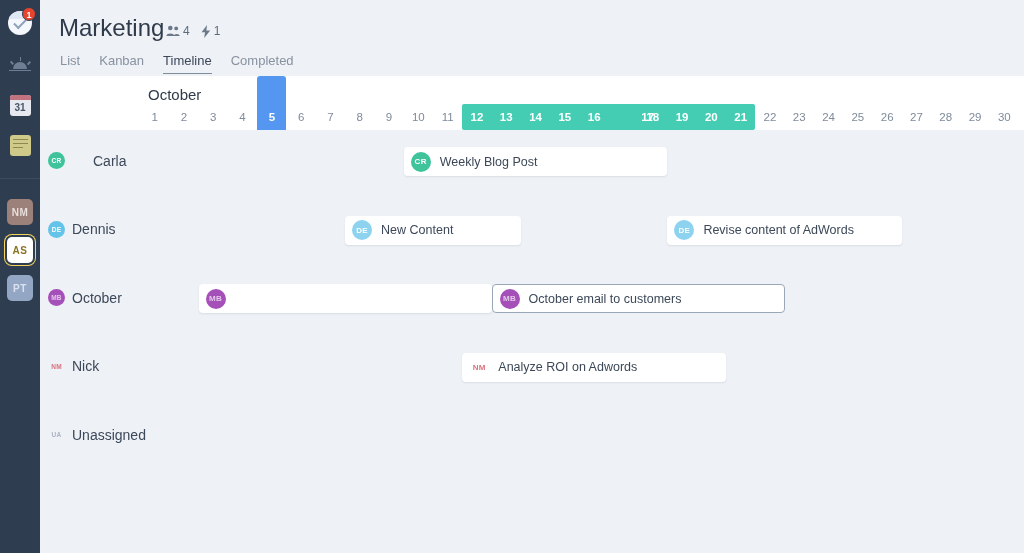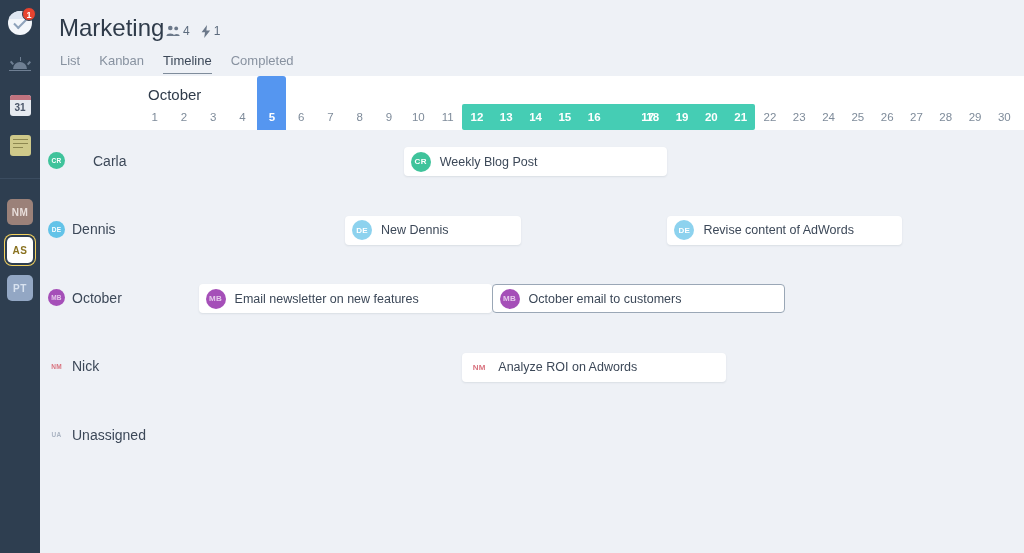--- a/index.html
+++ b/index.html
@@ -295,35 +295,34 @@
             <div class="btext">Weekly Blog Post</div>
           </div>
         </div>
         <div class="row" style="top: 68.5px;">
           <div class="row-label" style="top: 22px;">
             <div class="av" style="background: rgb(99, 195, 232); color: rgb(255, 255, 255);">DE</div>
             <span>Dennis</span>
           </div>
           <div class="bar" style="left: 305.1px; width: 175.8px; top: 17px;">
             <div class="bav" style="background: rgb(141, 210, 238); color: rgb(255, 255, 255);">DE</div>
-            <div class="btext">New Dennis</div>
+            <div class="btext">New Content</div>
           </div>
           <div class="bar" style="left: 627.4px; width: 234.4px; top: 17px;">
             <div class="bav" style="background: rgb(141, 210, 238); color: rgb(255, 255, 255);">DE</div>
             <div class="btext">Revise content of AdWords</div>
           </div>
         </div>
         <div class="row" style="top: 137px;">
           <div class="row-label" style="top: 22px;">
             <div class="av" style="background: rgb(165, 79, 184); color: rgb(228, 200, 234);">MB</div>
             <span>October</span>
           </div>
           <div class="bar" style="left: 158.6px; width: 293px; top: 17px;">
             <div class="bav" style="background: rgb(165, 79, 184); color: rgb(228, 200, 234);">MB</div>
-            <div class="btext">Email newsletter on new features</div>
           </div>
           <div class="bar selected" style="left: 451.6px; width: 293px; top: 17px;">
             <div class="bav" style="background: rgb(165, 79, 184); color: rgb(228, 200, 234);">MB</div>
             <div class="btext">October email to customers</div>
           </div>
         </div>
         <div class="row" style="top: 205.5px; text-align: right;">
           <div class="row-label" style="top: 22px;">
             <div class="av outline" style="background: transparent; color: rgb(217, 115, 127);">NM</div>
             <span>Nick</span>

